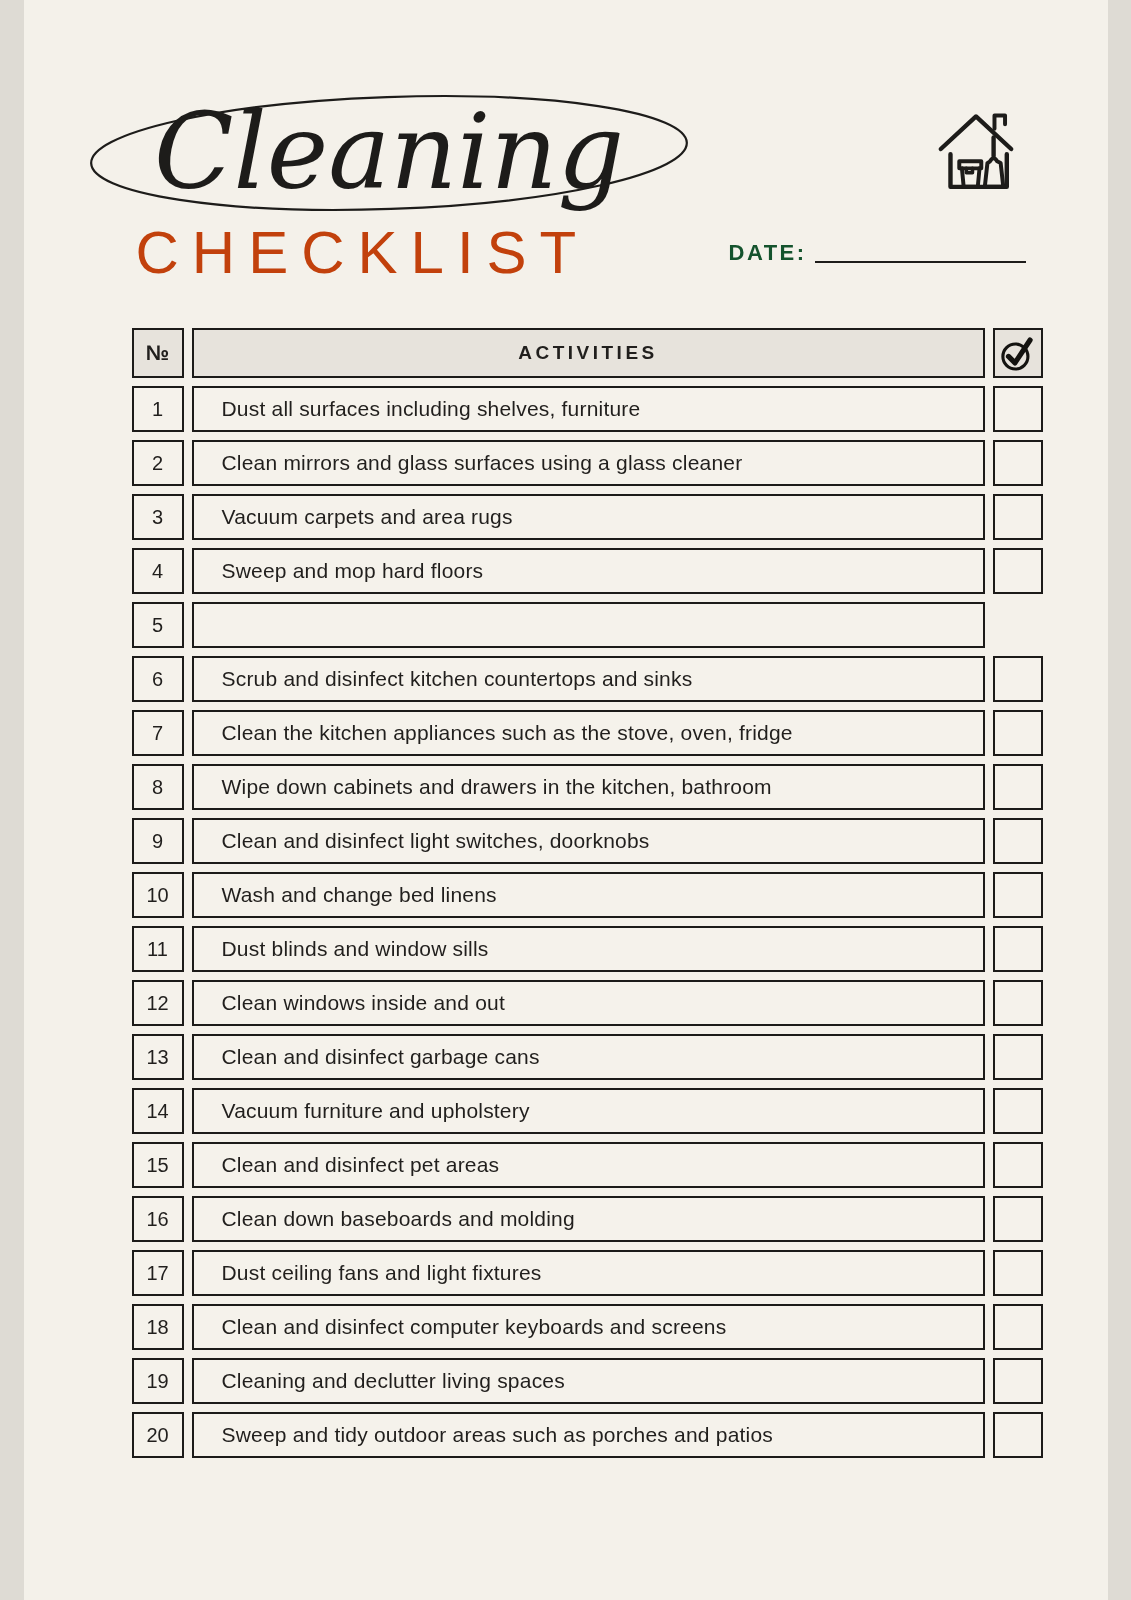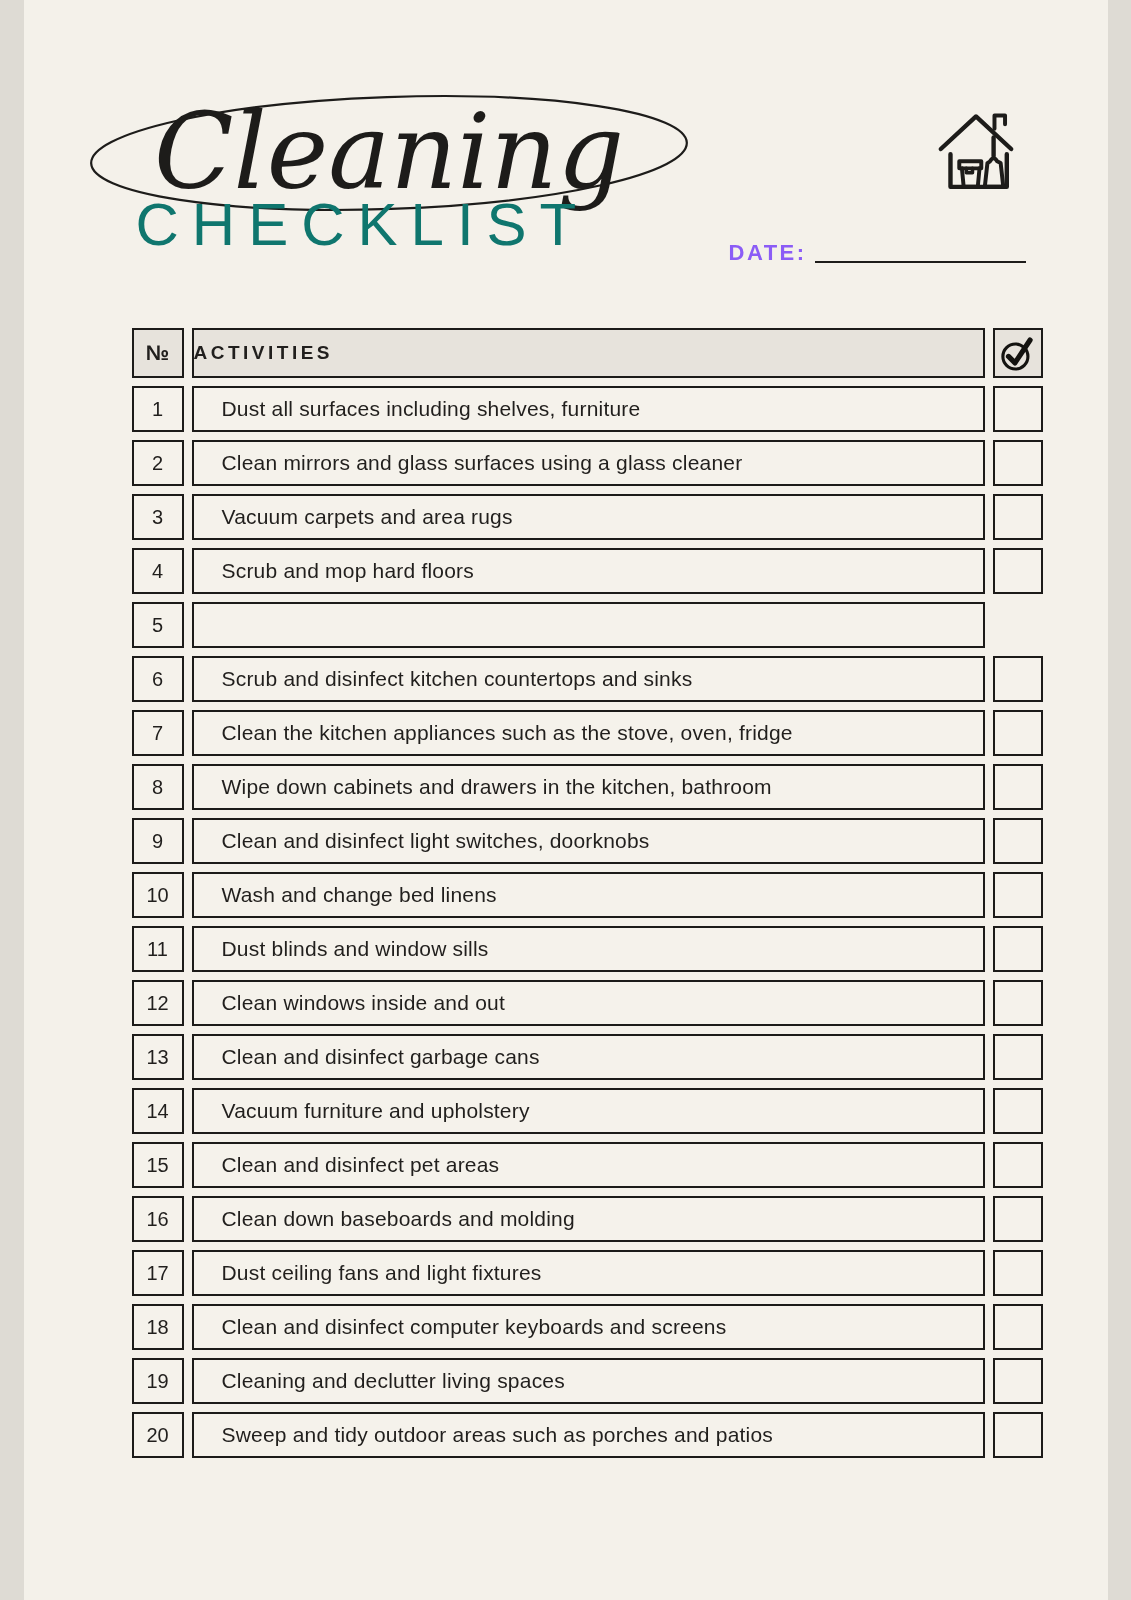--- a/index.html
+++ b/index.html
@@ -19,25 +19,25 @@
   .script-title-svg {
     position: absolute;
     left: 55px;
     top: 58px;
     width: 620px;
     height: 178px;
   }
   .caps-title {
     position: absolute;
     left: 112px;
-    top: 190px;
+    top: 218px;
     font-size: 60px;
     font-weight: 300;
     letter-spacing: 13px;
-    color: #0f766e;
+    color: #c2410c;
     white-space: nowrap;
   }
 
   
   .house-icon {
     position: absolute;
     left: 908px;
     top: 100px;
     width: 88px;
     height: 98px;
@@ -49,21 +49,21 @@
     left: 705px;
     top: 240px;
     width: 297px;
     display: flex;
     align-items: flex-end;
   }
   .date-label {
     font-size: 22px;
     font-weight: bold;
     letter-spacing: 2.5px;
-    color: #8b5cf6;
+    color: #14532d;
   }
   .date-line {
     flex: 1;
     border-bottom: 2.5px solid #1d1c1a;
     margin-left: 8px;
     margin-bottom: 3px;
     height: 20px;
   }
 
   
@@ -85,21 +85,21 @@
     border: 2px solid #1c1b19;
     background: #f5f2eb;
     display: flex;
     align-items: center;
   }
   .head .cell { background: #e7e3dc; }
   .cell.num   { justify-content: center; font-size: 20px; }
   .cell.check { justify-content: center; }
   .cell.act   { padding-left: 28px; font-size: 21px; letter-spacing: 0.2px; }
   .head .cell.num  { font-weight: bold; font-size: 21px; }
-  .head .cell.act  { justify-content: flex-start; padding-left: 0; font-weight: bold; font-size: 19px; letter-spacing: 3.5px; }
+  .head .cell.act  { justify-content: center; padding-left: 0; font-weight: bold; font-size: 19px; letter-spacing: 3.5px; }
   .check-icon-svg { width: 38px; height: 40px; }
 </style>
 </head>
 <body>
 
 <div class="page">
 
   <svg class="script-title-svg" viewBox="0 0 620 178">
     <g transform="rotate(-2 310 95)">
       <ellipse cx="310" cy="95" rx="298" ry="56" fill="none" stroke="#1d1c1a" stroke-width="2.2"></ellipse>
@@ -177,21 +177,21 @@
         <span>Vacuum carpets and area rugs</span>
       </div>
       <div class="cell check"></div>
     </div>
 
     <div class="trow">
       <div class="cell num">
         <span>4</span>
       </div>
       <div class="cell act">
-        <span>Scrub and mop hard floors</span>
+        <span>Sweep and mop hard floors</span>
       </div>
       <div class="cell check"></div>
     </div>
 
     <div class="trow">
       <div class="cell num">
         <span>5</span>
       </div>
       <div class="cell check"></div>
     </div>

